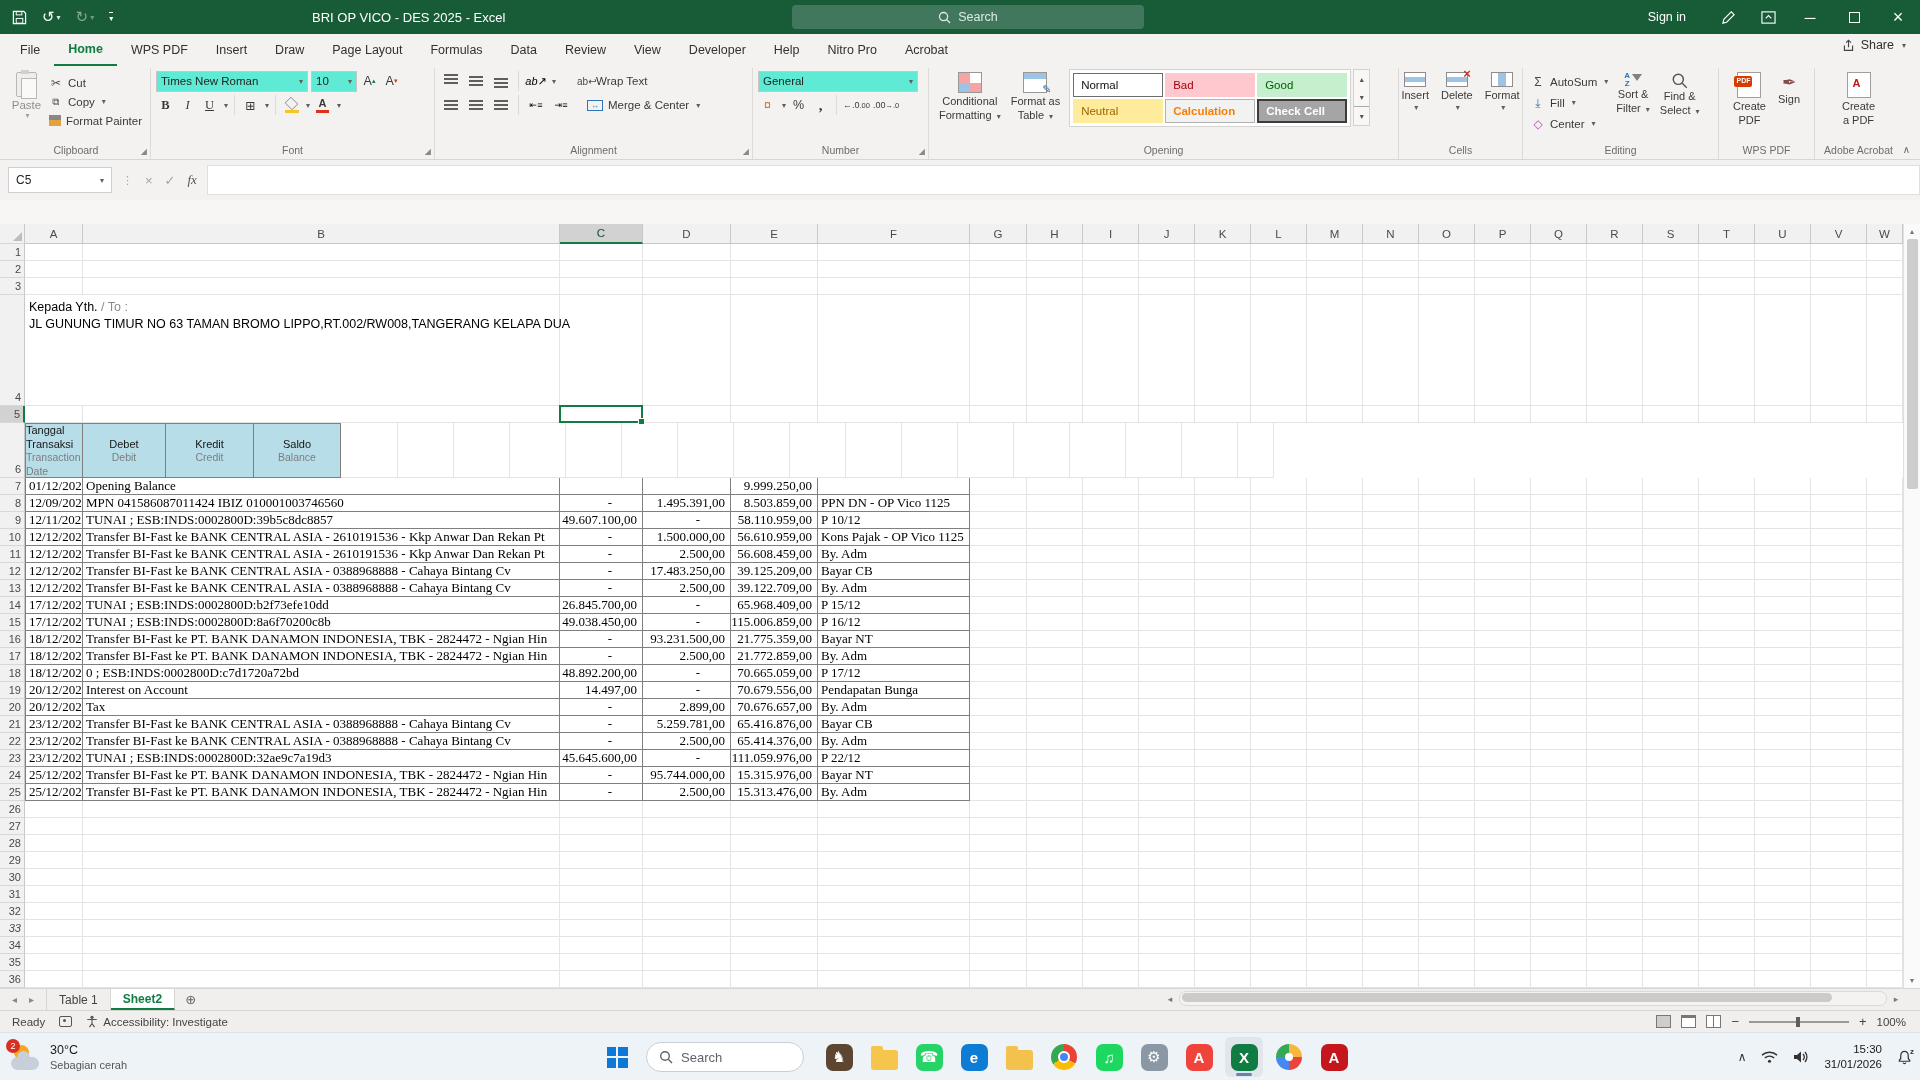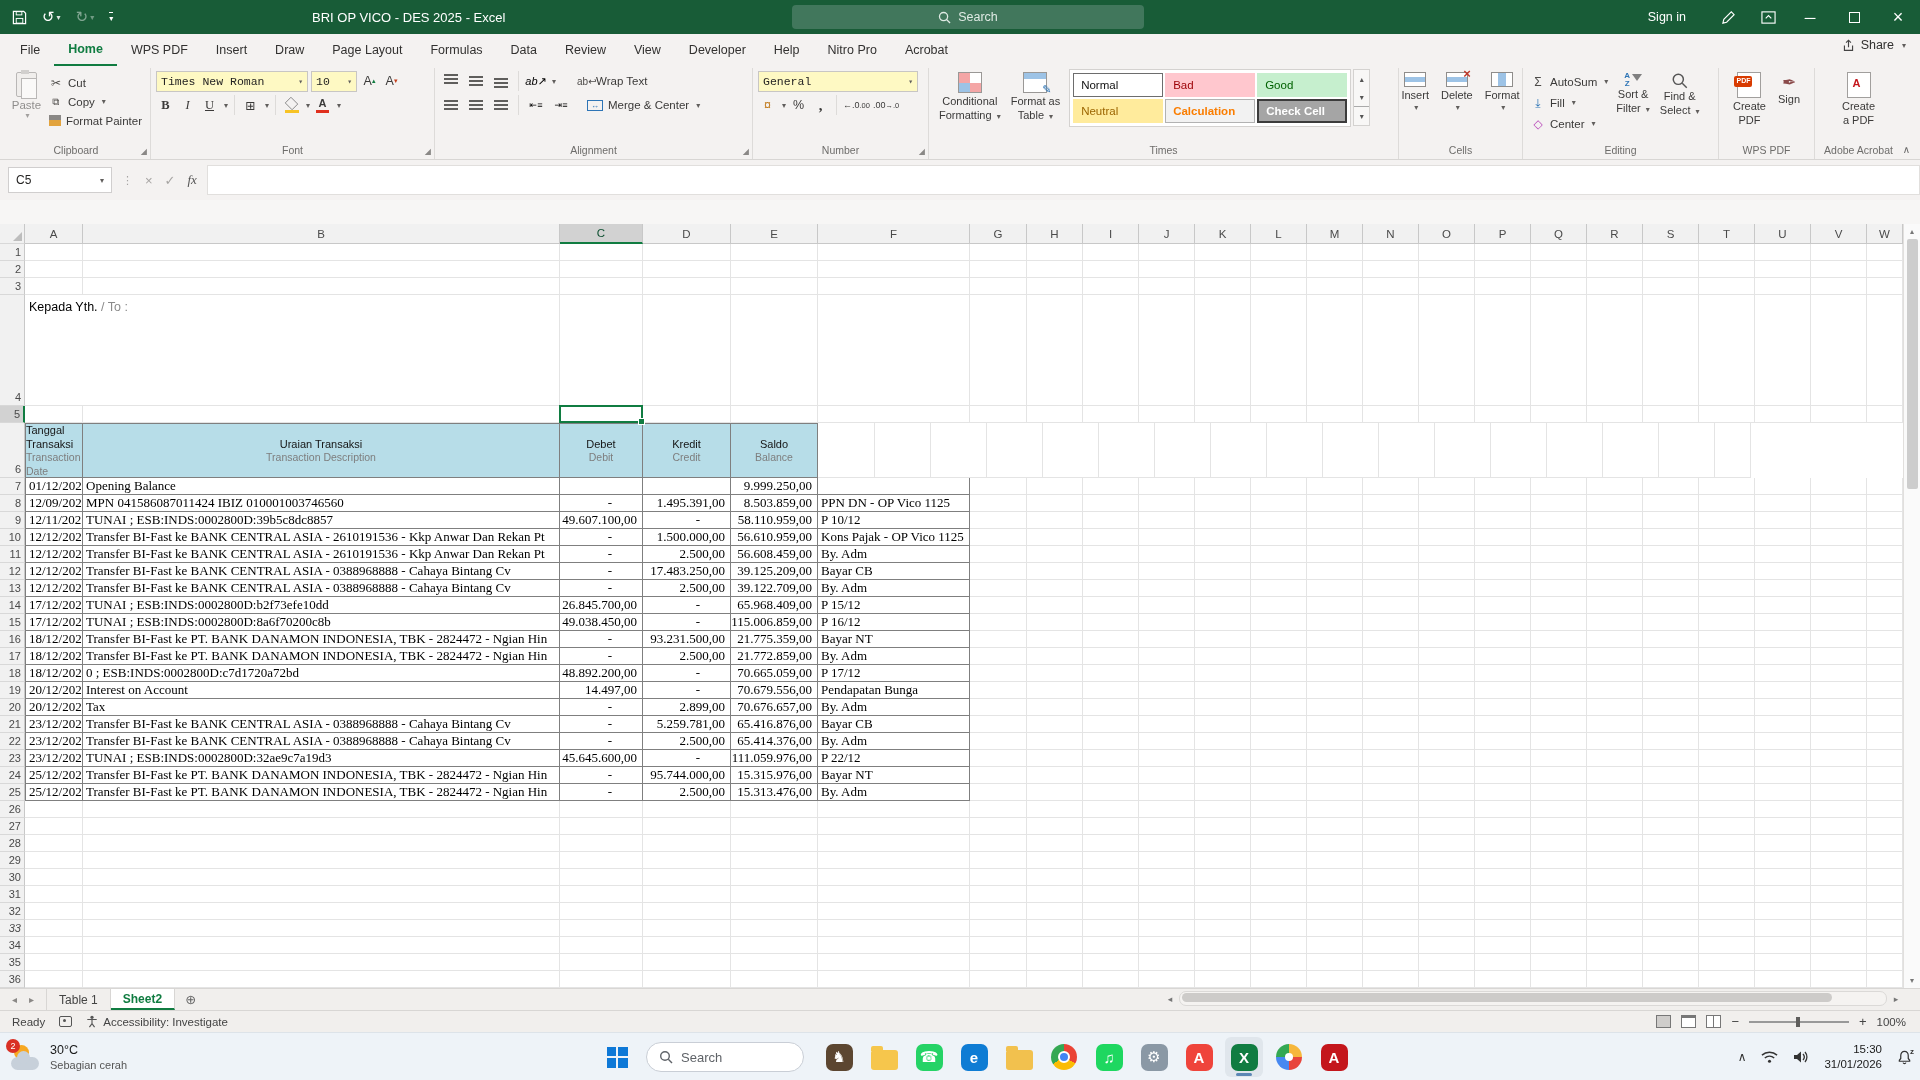--- a/index.html
+++ b/index.html
@@ -33,21 +33,21 @@
   .dlg{position:absolute;right:3px;bottom:3px;font-size:8px;color:#8a8886;}
   .caret{font-size:8px;color:#605e5c;margin-left:2px;}
   .bigbtn{display:flex;flex-direction:column;align-items:center;justify-content:flex-start;padding:3px 5px;font-size:11px;color:#3b3a39;text-align:center;line-height:1.25;}
   .crow{display:flex;align-items:center;gap:5px;height:19px;font-size:11.5px;color:#3b3a39;padding:0 3px;white-space:nowrap;}
   .mini-ico{width:14px;text-align:center;font-size:12px;color:#4d4b49;}
   .pastecol{display:flex;flex-direction:column;align-items:center;width:48px;padding-top:3px;font-size:11.5px;color:#3b3a39;opacity:.55;}
   .pasteico{width:19px;height:23px;border:1.4px solid #8a8886;border-radius:2px;background:#EDEBE9;position:relative;margin-bottom:2px;}
   .pasteico::before{content:"";position:absolute;left:4px;top:-3px;width:8px;height:4px;background:#B5B3B1;}
   .pasteico::after{content:"";position:absolute;left:4px;top:5px;width:14px;height:19px;background:#fff;border:1px solid #8a8886;}
   .fontrow{display:flex;align-items:center;gap:3px;height:24px;}
-  .combo{background:#fef9c3;border:1px solid #C8C6C4;height:21px;display:flex;align-items:center;justify-content:space-between;padding:0 4px;font-size:11.5px;color:#252423;box-sizing:border-box;font-family:Liberation Mono, monospace;}
+  .combo{background:#5eead4;border:1px solid #C8C6C4;height:21px;display:flex;align-items:center;justify-content:space-between;padding:0 4px;font-size:11.5px;color:#252423;box-sizing:border-box;}
   .fmtbtn{min-width:19px;height:20px;display:flex;align-items:center;justify-content:center;font-size:12.5px;color:#3b3a39;}
   .fb{font-weight:700;font-family:"Liberation Serif",serif;}
   .fi{font-style:italic;font-family:"Liberation Serif",serif;}
   .fu{text-decoration:underline;font-family:"Liberation Serif",serif;}
   .abar{display:inline-block;line-height:1;text-align:center;}
   .abar .bar{display:block;height:3px;margin-top:1px;}
   .lns{width:14px;height:10px;background:repeating-linear-gradient(to bottom,#5f5e5c 0 1.6px,transparent 1.6px 4.2px);}
   .alncell{width:22px;height:20px;display:flex;align-items:center;justify-content:center;}
   .vsep{width:1px;background:#DDDBD9;align-self:stretch;margin:2px 3px;}
   .galwrap{display:flex;align-items:flex-start;margin-left:4px;}
@@ -406,21 +406,21 @@
               <div class="stylecell s4">Calculation</div>
               <div class="stylecell s5">Check Cell</div>
             </div>
           <div class="galscroll">
             <span>▴</span>
             <span>▾</span>
             <span style="border-top:1px solid #aaa;">▾</span>
           </div>
         </div>
       </div>
-      <div class="grplbl">Times</div>
+      <div class="grplbl">Opening</div>
     </div>
 
     <div class="grp" style="width:124px;">
       <div class="grpbody" style="justify-content:center;gap:2px;">
         <div class="bigbtn">
           <span class="cellico ico-ins"></span>
           <span>Insert</span>
             <span class="caret">▾</span>
         </div>
         <div class="bigbtn">
@@ -626,20 +626,21 @@
         <div class="cell gl" style="width: 56px;"></div>
         <div class="cell gl" style="width: 56px;"></div>
         <div class="cell gl" style="width: 56px;"></div>
         <div class="cell gl" style="width: 56px;"></div>
         <div class="cell gl" style="width: 36px;"></div>
       </div>
       <div class="srow r4" style="height: 111px;">
         <div class="gut tall">4</div>
         <div class="cell addr" style="width: 535px;">
           <div><span>Kepada Yth.</span><span class="sub"> / To :</span></div>
+          <div>JL GUNUNG TIMUR NO 63 TAMAN BROMO LIPPO,RT.002/RW008,TANGERANG KELAPA DUA</div>
         </div>
         <div class="cell gl" style="width: 83px;"></div>
         <div class="cell gl" style="width: 88px;"></div>
         <div class="cell gl" style="width: 87px;"></div>
         <div class="cell gl" style="width: 152px;"></div>
         <div class="cell gl" style="width: 57px;"></div>
         <div class="cell gl" style="width: 56px;"></div>
         <div class="cell gl" style="width: 56px;"></div>
         <div class="cell gl" style="width: 56px;"></div>
         <div class="cell gl" style="width: 56px;"></div>
@@ -682,24 +683,20 @@
         <div class="cell gl" style="width: 56px;"></div>
         <div class="cell gl" style="width: 56px;"></div>
         <div class="cell gl" style="width: 56px;"></div>
         <div class="cell gl" style="width: 36px;"></div>
       </div>
       <div class="srow r6" style="height: 55px;">
         <div class="gut tall">6</div>
         <div class="cell th tb fst" style="width: 58px;">
           <div>Tanggal Transaksi</div>
           <div class="sub">Transaction Date</div>
-        </div>
-        <div class="cell th tb" style="width: 477px;">
-          <div>Uraian Transaksi</div>
-          <div class="sub">Transaction Description</div>
         </div>
         <div class="cell th tb" style="width: 83px;">
           <div>Debet</div>
           <div class="sub">Debit</div>
         </div>
         <div class="cell th tb" style="width: 88px;">
           <div>Kredit</div>
           <div class="sub">Credit</div>
         </div>
         <div class="cell th tb" style="width: 87px;">

